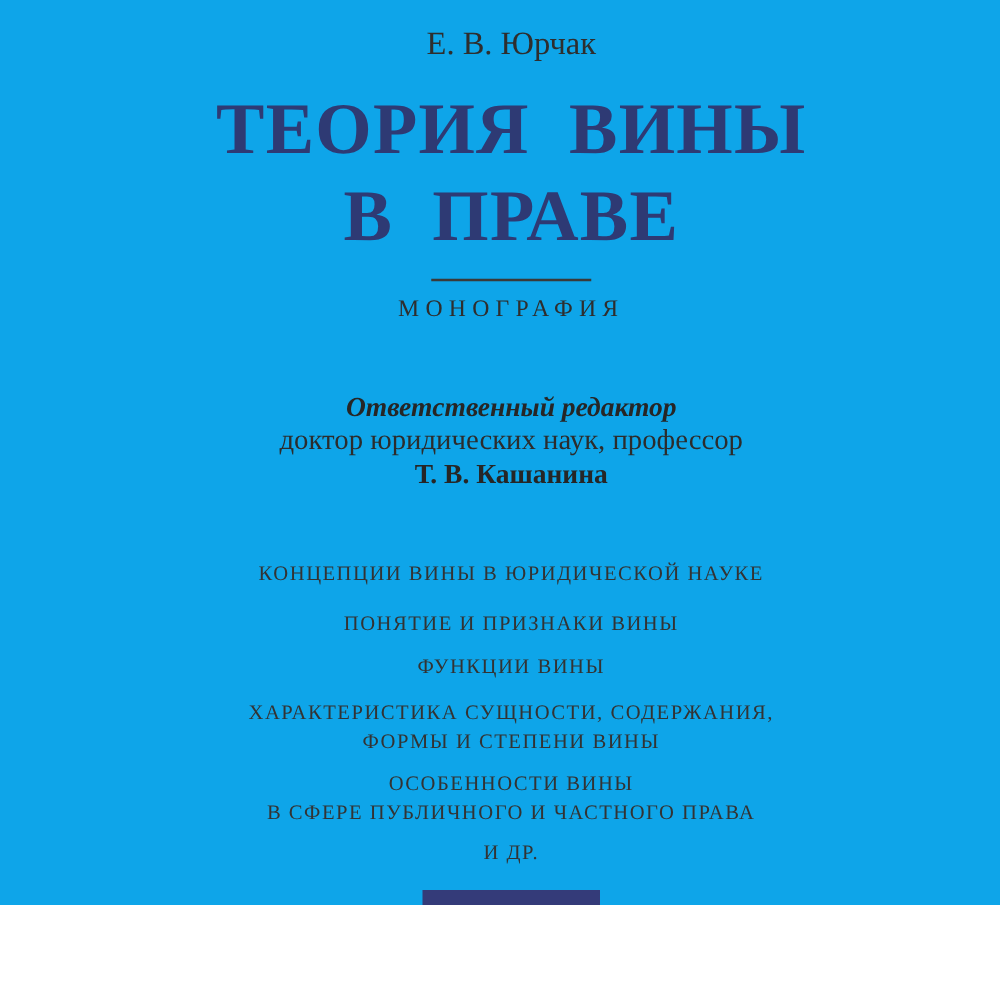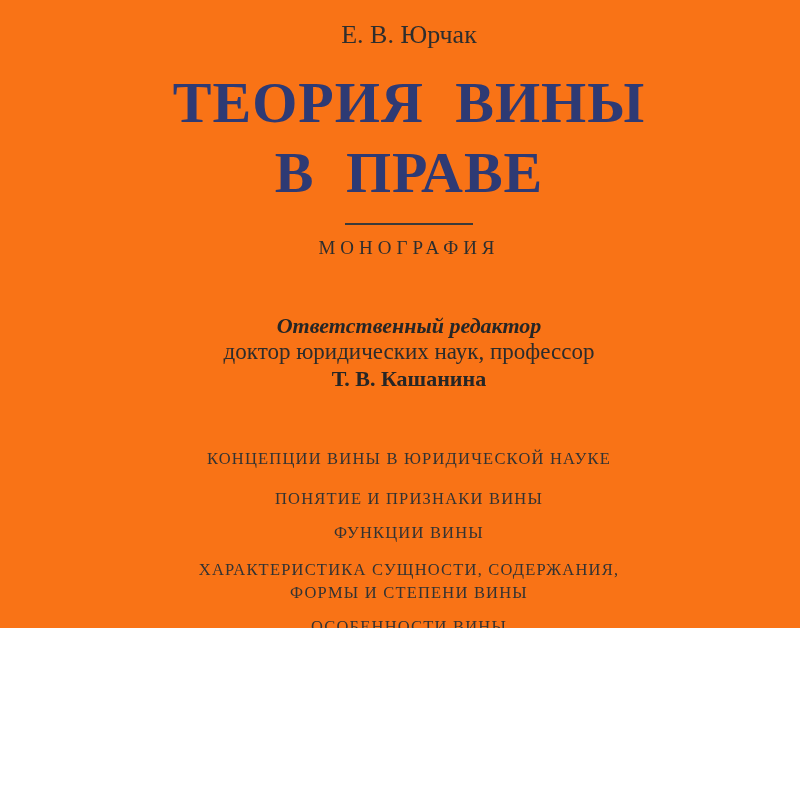--- a/index.html
+++ b/index.html
@@ -3,22 +3,22 @@
 <meta charset="utf-8">
 <style>
   html, body {
     margin: 0;
     padding: 0;
     background: #ffffff;
   }
   .page {
     position: relative;
     width: 800px;
-    height: 628px;
-    background: #f97316;
+    height: 724px;
+    background: #0ea5e9;
     font-family: "Liberation Serif", serif;
     color: #2a2a2a;
     overflow: hidden;
   }
   .centered {
     position: absolute;
     left: 9px;
     width: 800px;
     text-align: center;
   }

